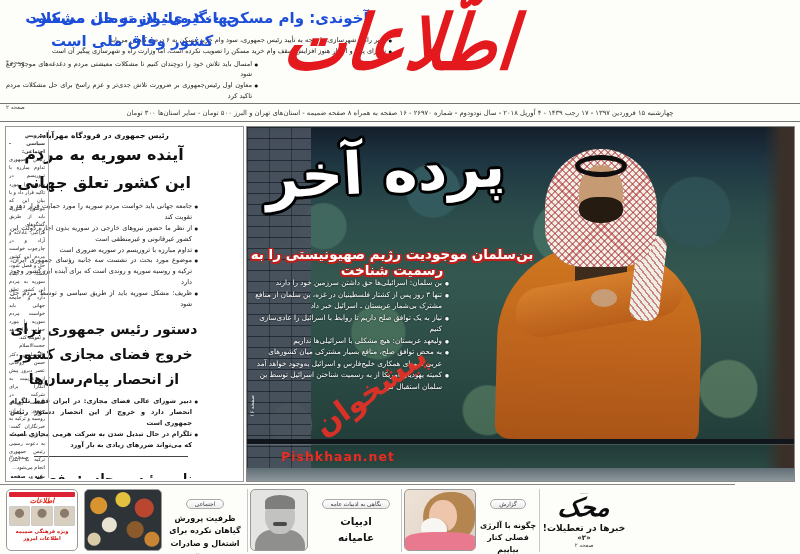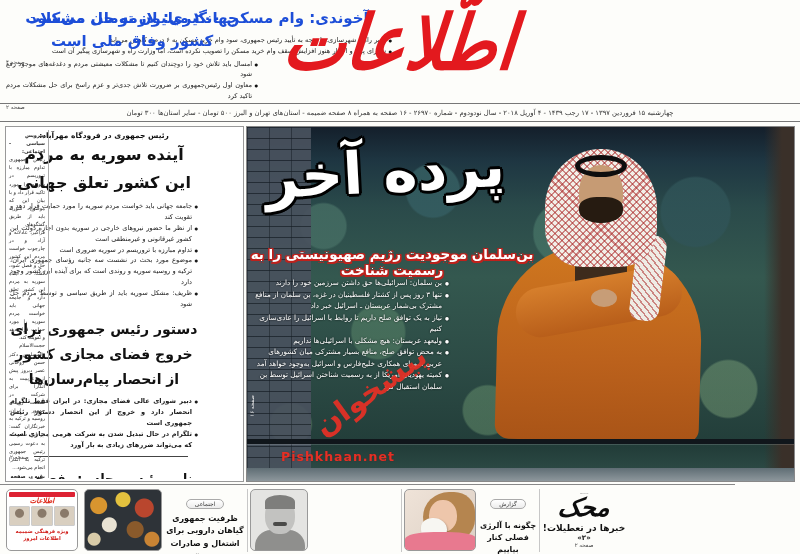--- a/index.html
+++ b/index.html
@@ -255,31 +255,38 @@
           <i></i>
           <i></i>
           <i></i>
         </div>
       <div class="t-cap">ویژه فرهنگی ضمیمه اطلاعات امروز</div>
     </div>
 
     <div class="imgbox food"></div>
     <div class="bcol herbs-col">
       <span class="pill">اجتماعی</span>
-      <div class="bhl">ظرفیت جمهوری گیاهان دارویی برای اشتغال و صادرات</div>
+      <div class="bhl">ظرفیت پرورش گیاهان نکرده برای اشتغال و صادرات</div>
       <div class="bref">صفحه ۷</div>
     </div>
 
     <div class="vsep" style="left:247px;"></div>
 
     <div class="imgbox portrait">
       <div class="p-sho"></div>
       <div class="p-head"></div>
       <div class="p-hair"></div>
       <div class="p-mus"></div>
+    </div>
+    <div class="bcol lit-col">
+      <span class="pill">نگاهی به ادبیات عامه</span>
+      <div class="bhl">ادبیات</div>
+      <div class="bhl" style="margin-top:0;">عامیانه</div>
+      <div></div>
+      
     </div>
 
     <div class="vsep" style="left:401px;"></div>
 
     <div class="imgbox girl">
       <div class="g-hair"></div>
       <div class="g-face"></div>
       <div class="g-tis"></div>
       <div class="g-scarf"></div>
     </div>

